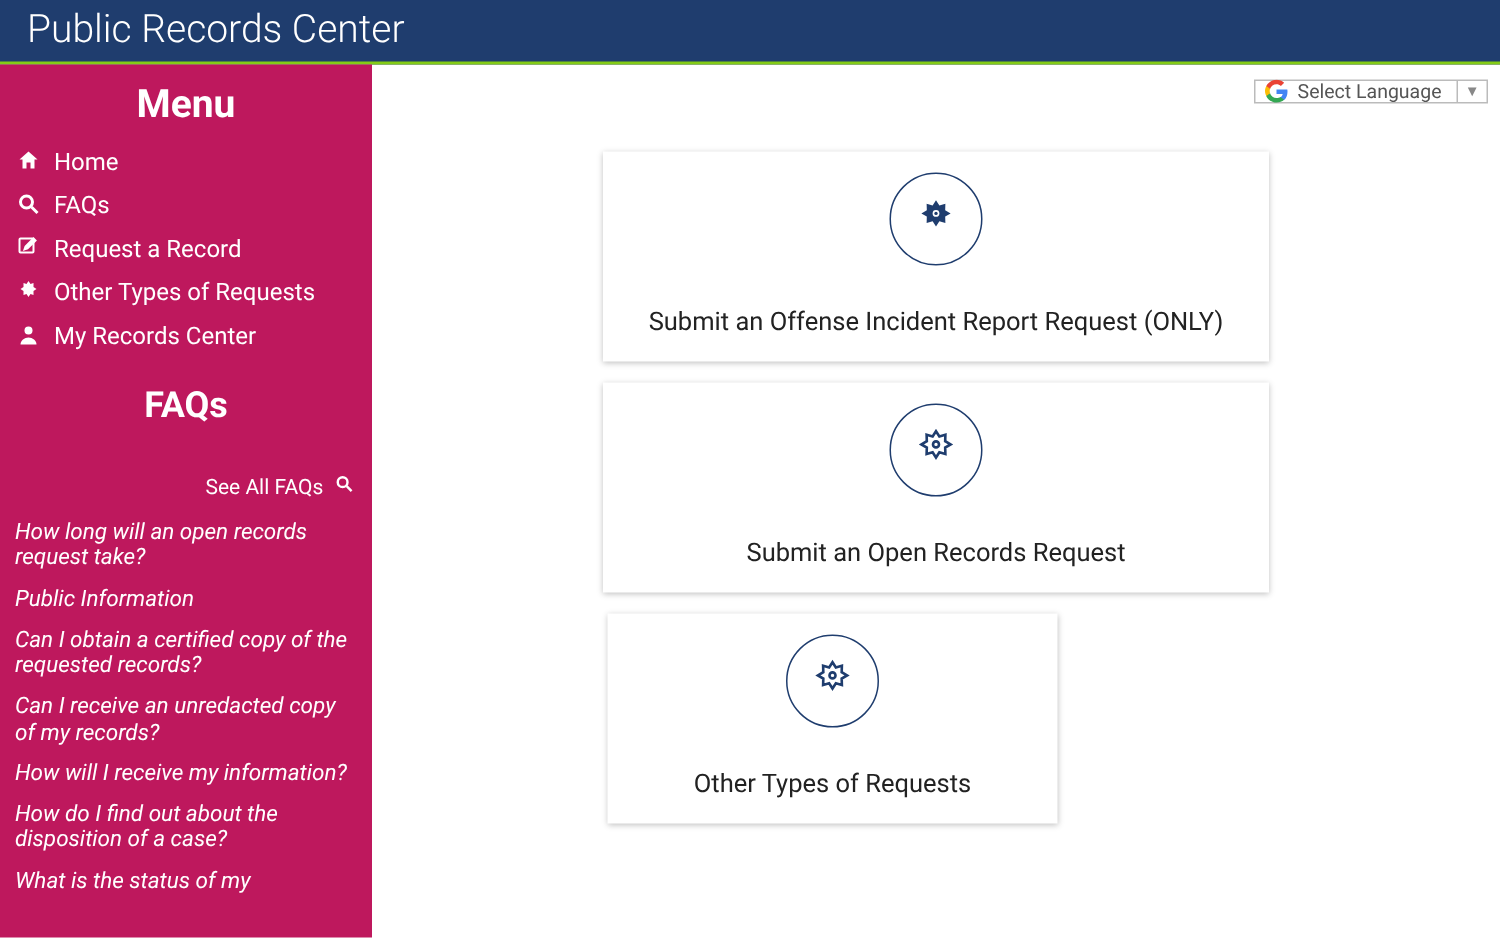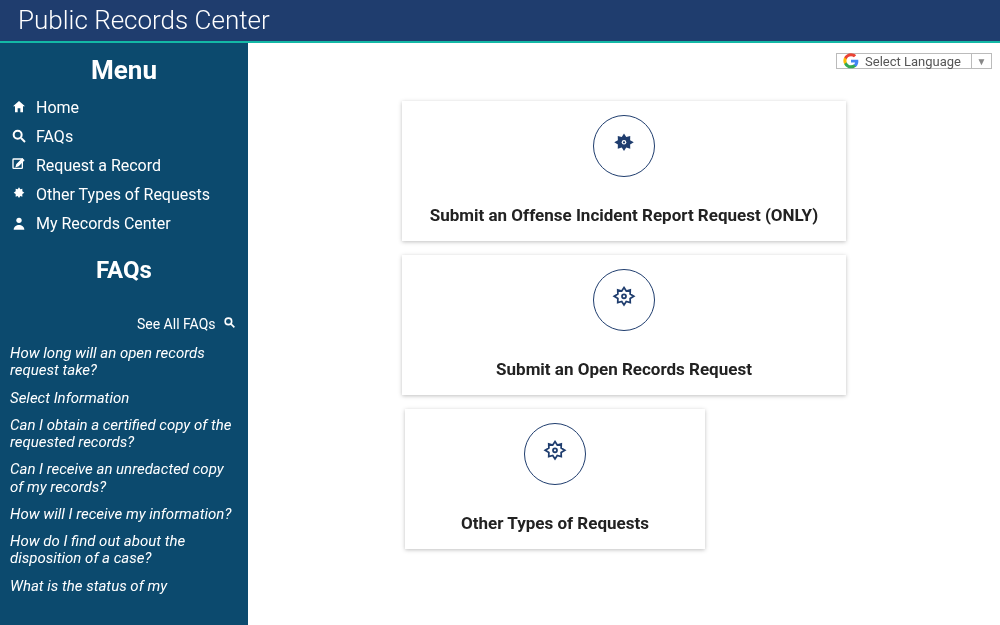--- a/index.html
+++ b/index.html
@@ -9,29 +9,29 @@
       height: 625px;
       overflow: hidden;
       background: #fff;
     }
     .header {
       background: #1f3d6e;
       color: #fff;
       padding: 5px 18px 6px;
       font-size: 26px;
       font-weight: 300;
-      border-bottom: 2px solid #14b8a6;
+      border-bottom: 2px solid #84cc16;
     }
     .body-wrap {
       display: flex;
       height: calc(625px - 42px);
     }
     .sidebar {
       width: 248px;
-      background: #0c4a6e;
+      background: #be185d;
       color: #fff;
       padding: 12px 0 0;
       flex-shrink: 0;
     }
     .sidebar h2.menu-title {
       text-align: center;
       font-size: 26px;
       font-weight: 700;
       margin-bottom: 8px;
     }
@@ -137,21 +137,21 @@
       border: 1px solid #1f3d6e;
       border-radius: 50%;
       margin: 0 auto 28px;
       display: flex;
       align-items: center;
       justify-content: center;
     }
     .badge-svg { width: 30px; height: 30px; }
     .card-title {
       font-size: 17px;
-      font-weight: 700;
+      font-weight: 400;
       color: #222;
     }
   </style>
 </head>
 <body>
 
 <div class="header">
   <span>Public Records Center</span>
 </div>
 
@@ -209,21 +209,21 @@
       <span>See All FAQs</span>
       <span class="mag">
         <svg viewBox="0 0 24 24" width="13" height="13" fill="none" stroke="#fff" stroke-width="3">
             <circle cx="10" cy="10" r="6"></circle>
             <line x1="15" y1="15" x2="21" y2="21"></line>
           </svg>
       </span>
     </div>
     <ul class="faq-list">
       <li class="faq-item">How long will an open records request take?</li>
-      <li class="faq-item">Select Information</li>
+      <li class="faq-item">Public Information</li>
       <li class="faq-item">Can I obtain a certified copy of the requested records?</li>
       <li class="faq-item">Can I receive an unredacted copy of my records?</li>
       <li class="faq-item">How will I receive my information?</li>
       <li class="faq-item">How do I find out about the disposition of a case?</li>
       <li class="faq-item">What is the status of my</li>
     </ul>
   </aside>
 
   <main class="main">
     <div class="lang-selector">

